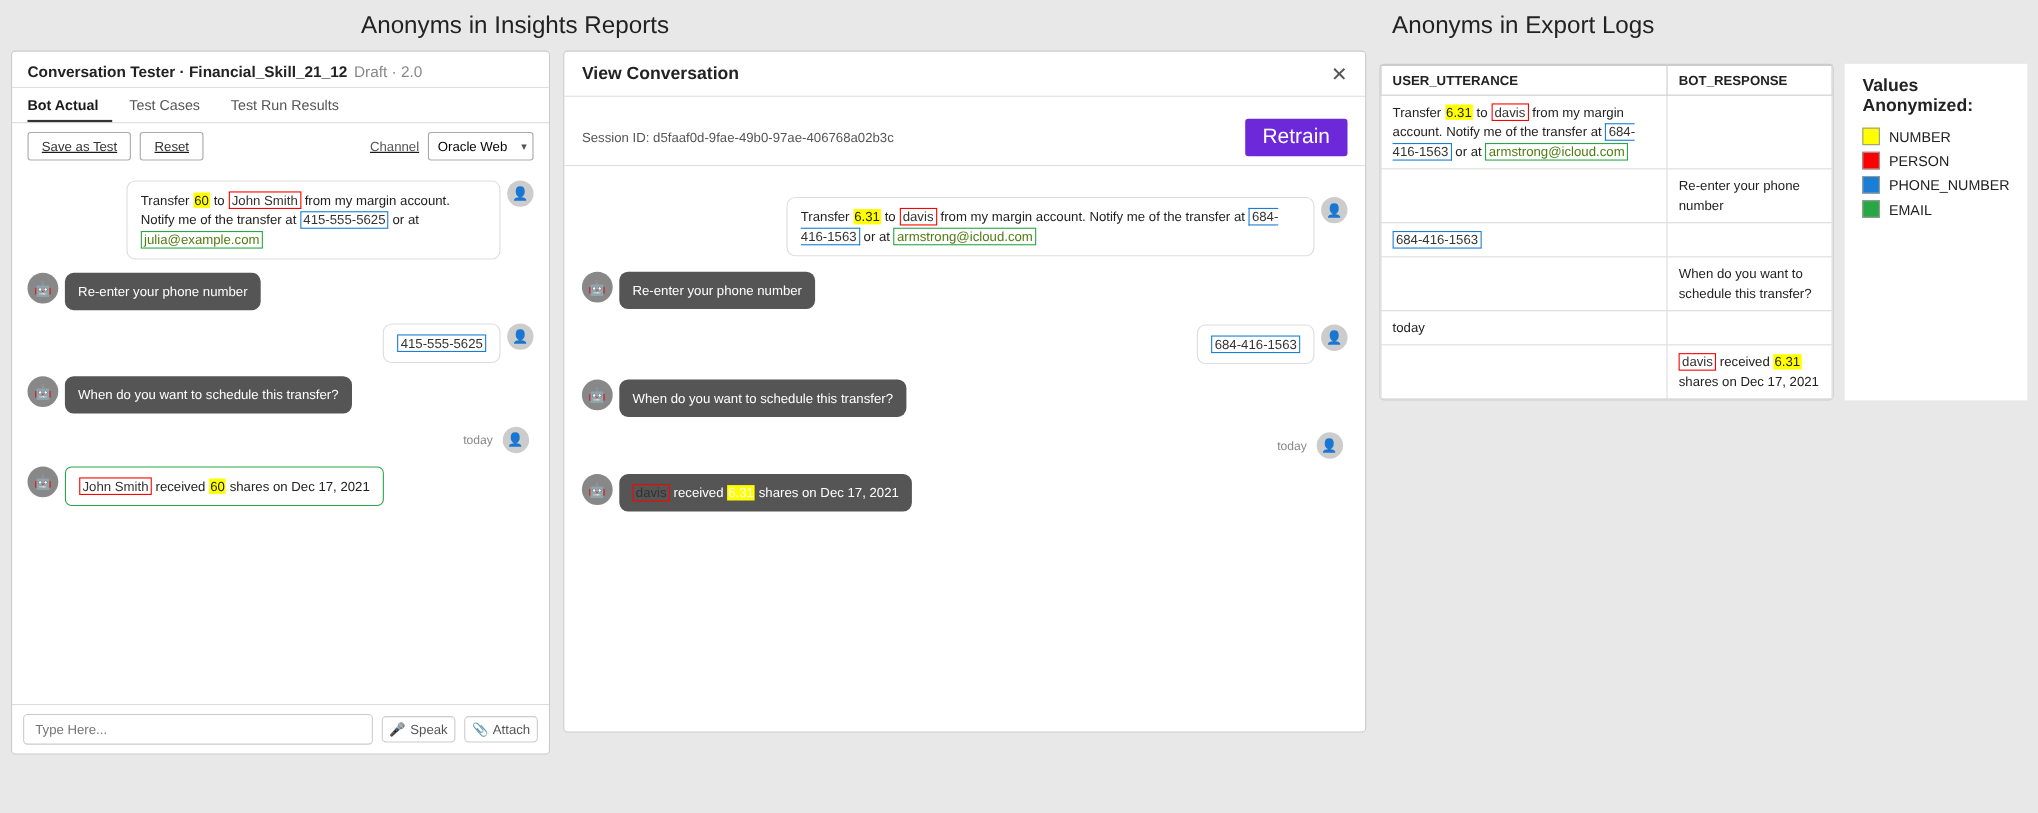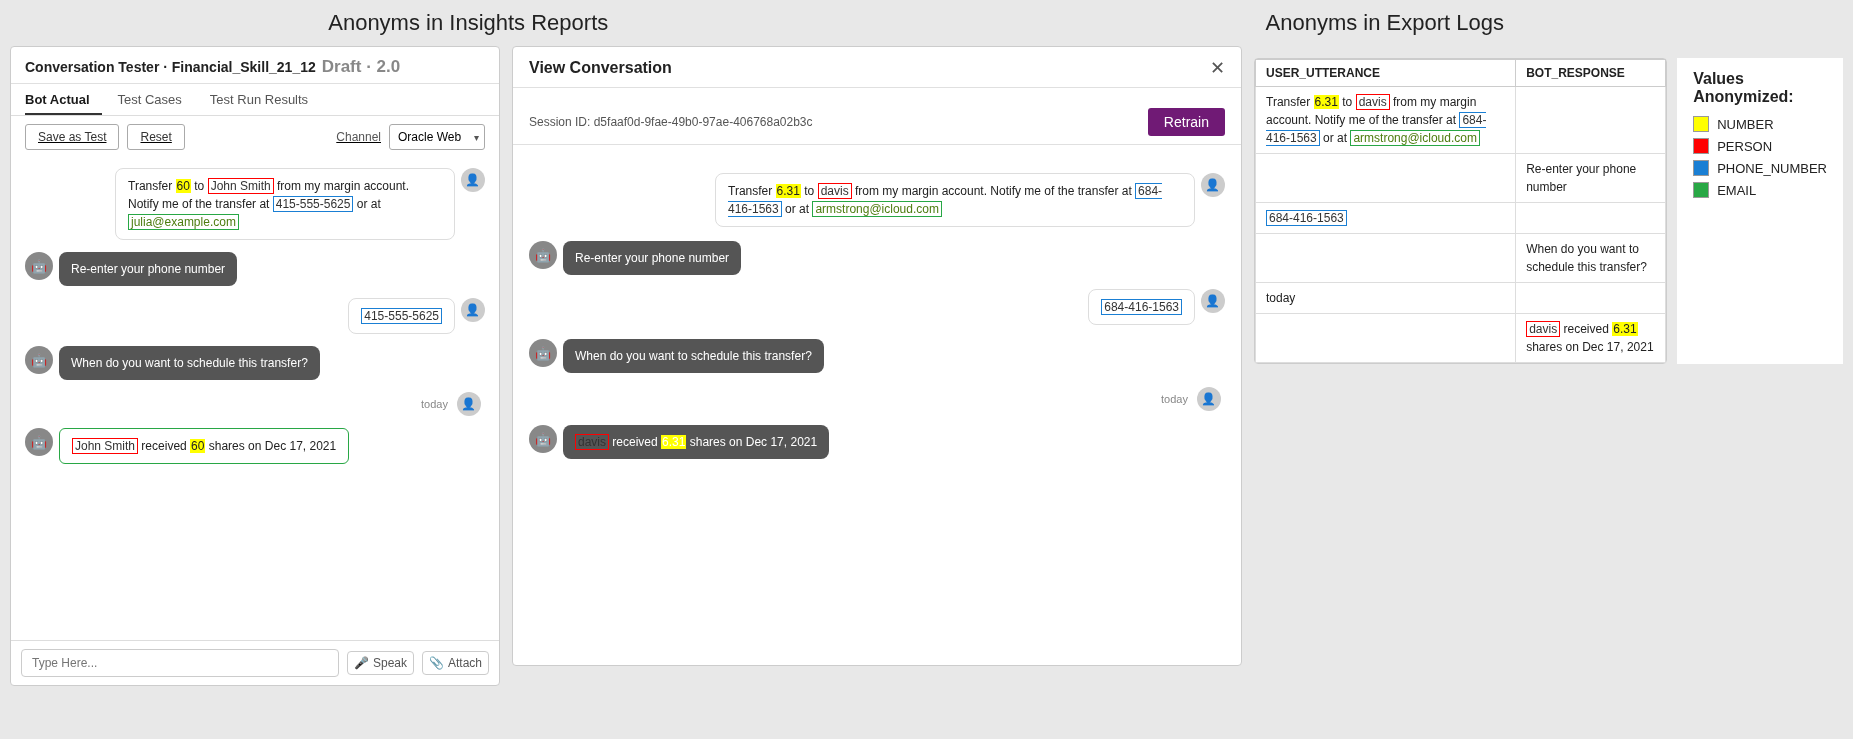--- a/index.html
+++ b/index.html
@@ -49,23 +49,23 @@
     }
     .panel-title {
       font-size: 14px;
       font-weight: 600;
       color: #222;
       display: flex;
       align-items: center;
       gap: 6px;
     }
     .draft-badge {
-      font-size: 17px;
+      font-size: 14px;
       color: #888;
-      font-weight: 700;
+      font-weight: 400;
     }
     .tabs-row {
       display: flex;
       gap: 0;
       border-bottom: 1px solid #ddd;
       padding: 0 14px;
     }
     .tab {
       padding: 8px 12px 6px 0;
       margin-right: 16px;
@@ -271,26 +271,26 @@
       align-items: center;
       justify-content: space-between;
       padding: 8px 16px;
       border-bottom: 1px solid #e0e0e0;
     }
     .session-id {
       font-size: 12px;
       color: #555;
     }
     .retrain-btn {
-      background: #701a75;
+      background: #6d28d9;
       color: #fff;
       border: none;
       padding: 6px 16px;
       border-radius: 3px;
-      font-size: 14px;
+      font-size: 19px;
       cursor: pointer;
     }
     .middle-chat {
       flex: 1;
       padding: 16px;
       display: flex;
       flex-direction: column;
       gap: 14px;
       overflow-y: auto;
     }

